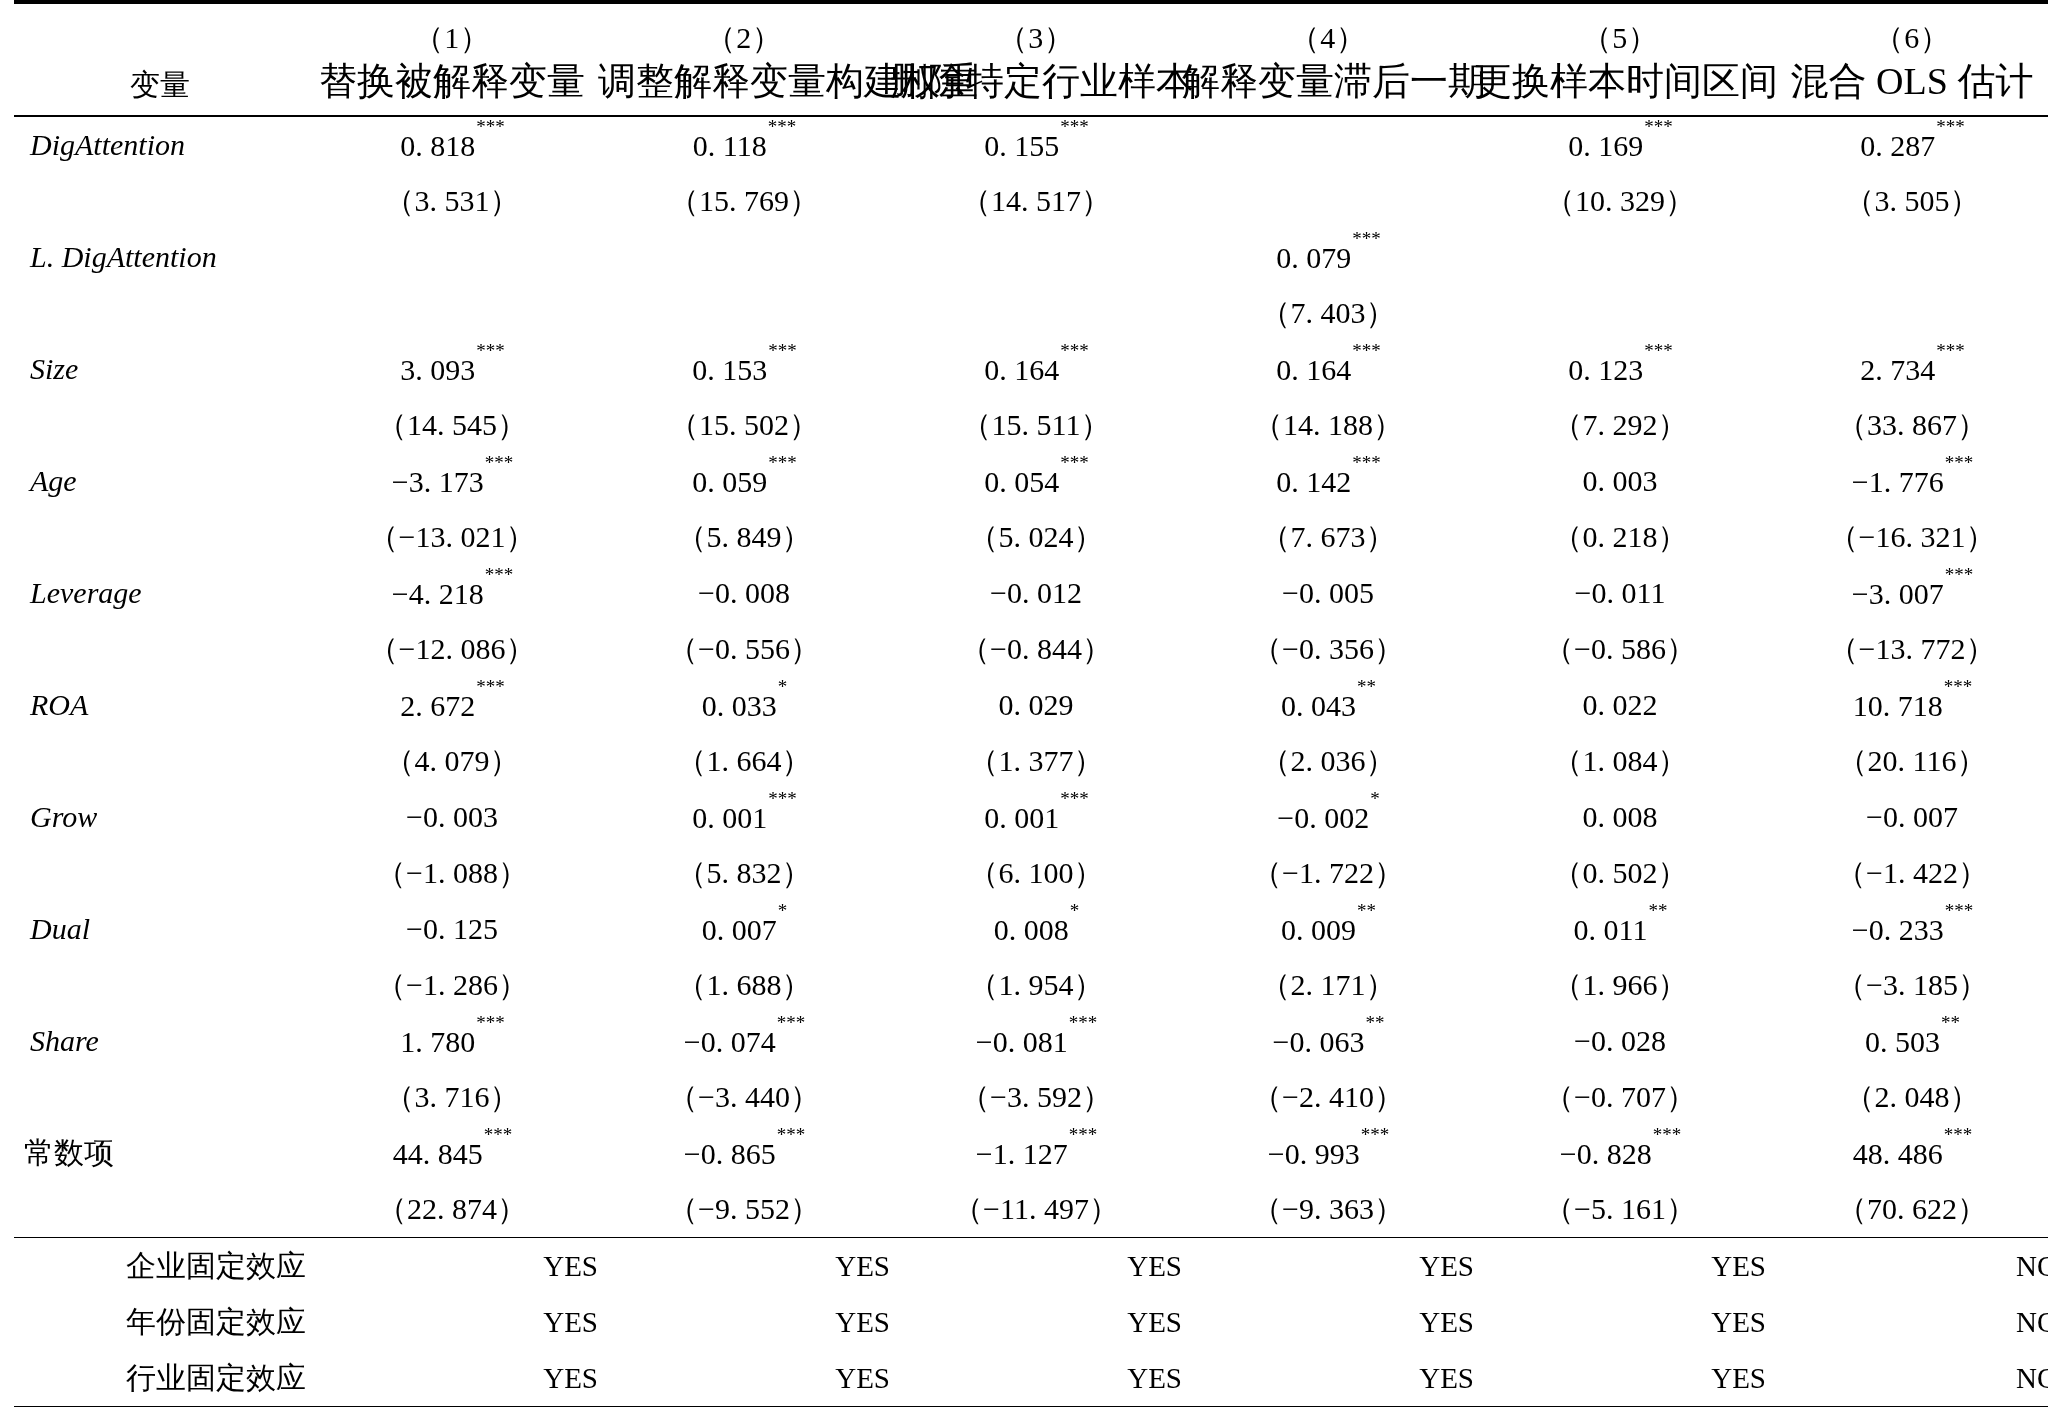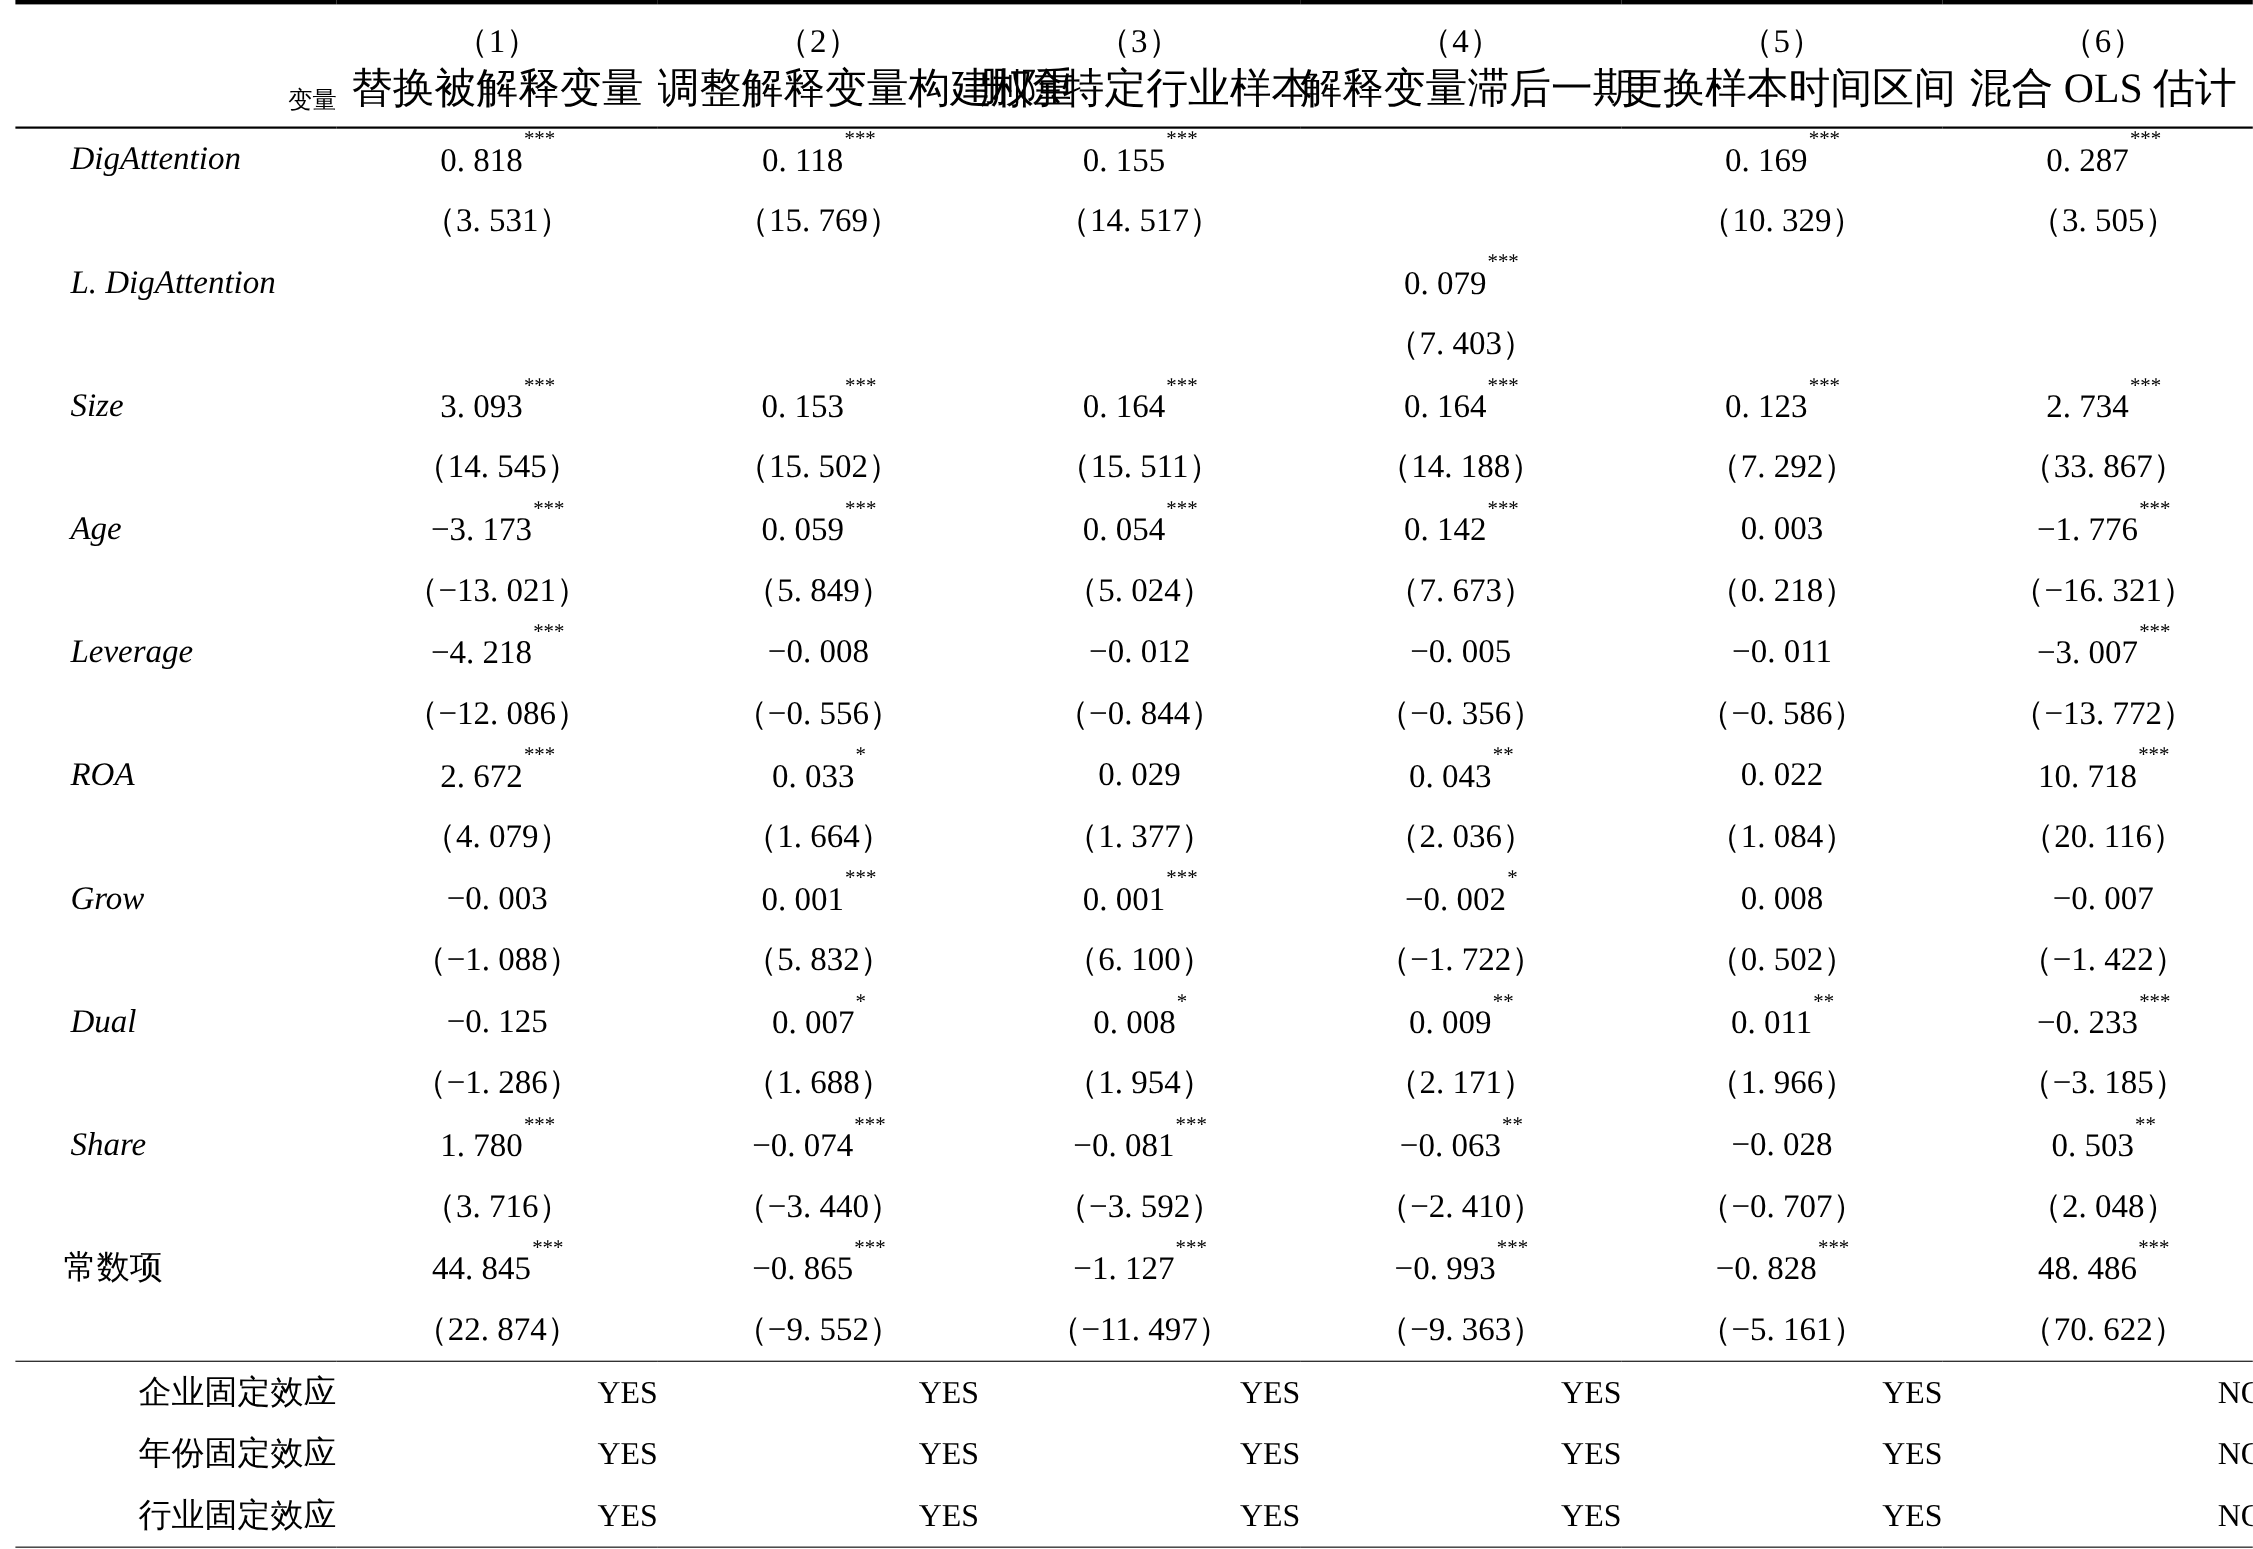--- a/index.html
+++ b/index.html
@@ -51,23 +51,23 @@
     padding-top: 14px;
   }
   th.hd .desc {
     display: block;
     font-size: 38px;
     padding-bottom: 9px;
     white-space: nowrap;
   }
   th.hd-var {
     font-weight: normal;
-    font-size: 22px;
+    font-size: 30px;
     vertical-align: bottom;
-    text-align: right;
+    text-align: center;
     padding: 0 0 9px 0;
   }
 
   
   td.vname {
     font-style: italic;
     font-size: 30px;
     text-align: left;
     padding: 0 0 0 16px;
     white-space: nowrap;
@@ -96,21 +96,21 @@
   }
   sup.stars {
     font-size: 19px;
     position: relative;
     top: -12px;
     left: 1px;
     letter-spacing: 0px;
   }
   .yesno { font-size: 29px; margin-top: 16px; }
   td.val.num-stat { font-size: 30px; }
-  td.vname .rlabel { display: inline-block; margin-left: 34px; }
+  td.vname .rlabel { display: inline-block; }
 </style>
 </head>
 <body>
 
 <div id="table-wrap">
   <table class="regression">
     <colgroup>
       <col class="c-var">
         <col class="c-m">
         <col class="c-m">

